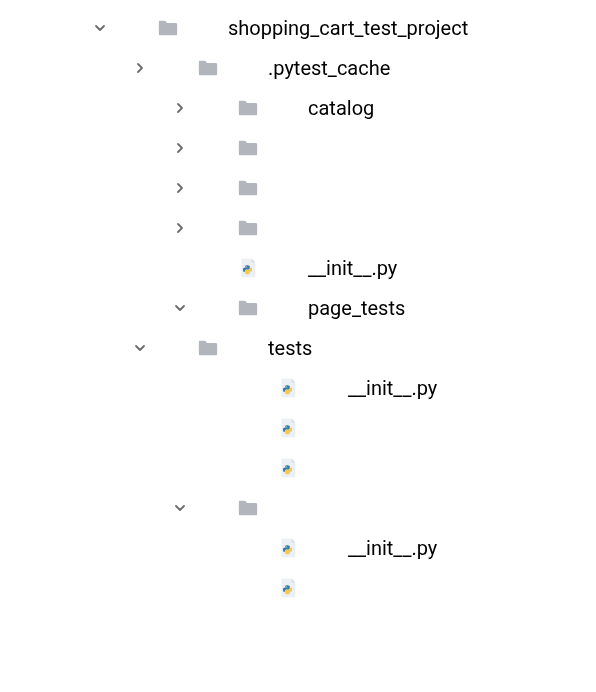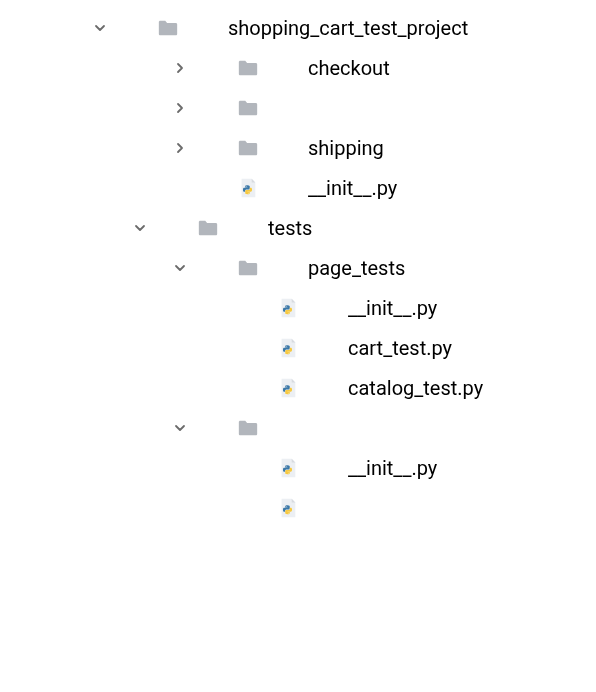--- a/index.html
+++ b/index.html
@@ -80,104 +80,130 @@
         </svg>
       </span>
       <span class="folder-icon">
         <svg viewBox="0 0 24 24" width="22" height="22">
           <path d="M2 5.5 C2 4.67 2.67 4 3.5 4 L9 4 L11 6.5 L20.5 6.5 C21.33 6.5 22 7.17 22 8 L22 18.5 C22 19.33 21.33 20 20.5 20 L3.5 20 C2.67 20 2 19.33 2 18.5 Z" fill="#b2b6bc"></path>
         </svg>
       </span>
       <span class="label">shopping_cart_test_project</span>
     </div>
     <div class="tree-row">
-      <span class="indent" style="width: 128px;"></span>
-      <span class="chevron">
-        <svg viewBox="0 0 12 12">
-          <path d="M2 4 L6 8 L10 4" fill="none" stroke="#6b6b6b" stroke-width="1.8" stroke-linecap="round" stroke-linejoin="round" transform="rotate(-90 6 6)"></path>
-        </svg>
-      </span>
-      <span class="folder-icon">
-        <svg viewBox="0 0 24 24" width="22" height="22">
-          <path d="M2 5.5 C2 4.67 2.67 4 3.5 4 L9 4 L11 6.5 L20.5 6.5 C21.33 6.5 22 7.17 22 8 L22 18.5 C22 19.33 21.33 20 20.5 20 L3.5 20 C2.67 20 2 19.33 2 18.5 Z" fill="#b2b6bc"></path>
-        </svg>
-      </span>
-      <span class="label">checkout</span>
-    </div>
-    <div class="tree-row">
-      <span class="indent" style="width: 128px;"></span>
-      <span class="chevron">
-        <svg viewBox="0 0 12 12">
-          <path d="M2 4 L6 8 L10 4" fill="none" stroke="#6b6b6b" stroke-width="1.8" stroke-linecap="round" stroke-linejoin="round" transform="rotate(-90 6 6)"></path>
-        </svg>
-      </span>
-      <span class="folder-icon">
-        <svg viewBox="0 0 24 24" width="22" height="22">
-          <path d="M2 5.5 C2 4.67 2.67 4 3.5 4 L9 4 L11 6.5 L20.5 6.5 C21.33 6.5 22 7.17 22 8 L22 18.5 C22 19.33 21.33 20 20.5 20 L3.5 20 C2.67 20 2 19.33 2 18.5 Z" fill="#b2b6bc"></path>
-        </svg>
-      </span>
-    </div>
-    <div class="tree-row">
-      <span class="indent" style="width: 128px;"></span>
-      <span class="chevron">
-        <svg viewBox="0 0 12 12">
-          <path d="M2 4 L6 8 L10 4" fill="none" stroke="#6b6b6b" stroke-width="1.8" stroke-linecap="round" stroke-linejoin="round" transform="rotate(-90 6 6)"></path>
-        </svg>
-      </span>
-      <span class="folder-icon">
-        <svg viewBox="0 0 24 24" width="22" height="22">
-          <path d="M2 5.5 C2 4.67 2.67 4 3.5 4 L9 4 L11 6.5 L20.5 6.5 C21.33 6.5 22 7.17 22 8 L22 18.5 C22 19.33 21.33 20 20.5 20 L3.5 20 C2.67 20 2 19.33 2 18.5 Z" fill="#b2b6bc"></path>
-        </svg>
-      </span>
-      <span class="label">shipping</span>
+      <span class="indent" style="width: 88px;"></span>
+      <span class="chevron">
+        <svg viewBox="0 0 12 12">
+          <path d="M2 4 L6 8 L10 4" fill="none" stroke="#6b6b6b" stroke-width="1.8" stroke-linecap="round" stroke-linejoin="round" transform="rotate(-90 6 6)"></path>
+        </svg>
+      </span>
+      <span class="folder-icon">
+        <svg viewBox="0 0 24 24" width="22" height="22">
+          <path d="M2 5.5 C2 4.67 2.67 4 3.5 4 L9 4 L11 6.5 L20.5 6.5 C21.33 6.5 22 7.17 22 8 L22 18.5 C22 19.33 21.33 20 20.5 20 L3.5 20 C2.67 20 2 19.33 2 18.5 Z" fill="#b2b6bc"></path>
+        </svg>
+      </span>
+      <span class="label">.pytest_cache</span>
+    </div>
+    <div class="tree-row">
+      <span class="indent" style="width: 128px;"></span>
+      <span class="chevron">
+        <svg viewBox="0 0 12 12">
+          <path d="M2 4 L6 8 L10 4" fill="none" stroke="#6b6b6b" stroke-width="1.8" stroke-linecap="round" stroke-linejoin="round" transform="rotate(-90 6 6)"></path>
+        </svg>
+      </span>
+      <span class="folder-icon">
+        <svg viewBox="0 0 24 24" width="22" height="22">
+          <path d="M2 5.5 C2 4.67 2.67 4 3.5 4 L9 4 L11 6.5 L20.5 6.5 C21.33 6.5 22 7.17 22 8 L22 18.5 C22 19.33 21.33 20 20.5 20 L3.5 20 C2.67 20 2 19.33 2 18.5 Z" fill="#b2b6bc"></path>
+        </svg>
+      </span>
+      <span class="label">catalog</span>
+    </div>
+    <div class="tree-row">
+      <span class="indent" style="width: 128px;"></span>
+      <span class="chevron">
+        <svg viewBox="0 0 12 12">
+          <path d="M2 4 L6 8 L10 4" fill="none" stroke="#6b6b6b" stroke-width="1.8" stroke-linecap="round" stroke-linejoin="round" transform="rotate(-90 6 6)"></path>
+        </svg>
+      </span>
+      <span class="folder-icon">
+        <svg viewBox="0 0 24 24" width="22" height="22">
+          <path d="M2 5.5 C2 4.67 2.67 4 3.5 4 L9 4 L11 6.5 L20.5 6.5 C21.33 6.5 22 7.17 22 8 L22 18.5 C22 19.33 21.33 20 20.5 20 L3.5 20 C2.67 20 2 19.33 2 18.5 Z" fill="#b2b6bc"></path>
+        </svg>
+      </span>
+    </div>
+    <div class="tree-row">
+      <span class="indent" style="width: 128px;"></span>
+      <span class="chevron">
+        <svg viewBox="0 0 12 12">
+          <path d="M2 4 L6 8 L10 4" fill="none" stroke="#6b6b6b" stroke-width="1.8" stroke-linecap="round" stroke-linejoin="round" transform="rotate(-90 6 6)"></path>
+        </svg>
+      </span>
+      <span class="folder-icon">
+        <svg viewBox="0 0 24 24" width="22" height="22">
+          <path d="M2 5.5 C2 4.67 2.67 4 3.5 4 L9 4 L11 6.5 L20.5 6.5 C21.33 6.5 22 7.17 22 8 L22 18.5 C22 19.33 21.33 20 20.5 20 L3.5 20 C2.67 20 2 19.33 2 18.5 Z" fill="#b2b6bc"></path>
+        </svg>
+      </span>
+    </div>
+    <div class="tree-row">
+      <span class="indent" style="width: 128px;"></span>
+      <span class="chevron">
+        <svg viewBox="0 0 12 12">
+          <path d="M2 4 L6 8 L10 4" fill="none" stroke="#6b6b6b" stroke-width="1.8" stroke-linecap="round" stroke-linejoin="round" transform="rotate(-90 6 6)"></path>
+        </svg>
+      </span>
+      <span class="folder-icon">
+        <svg viewBox="0 0 24 24" width="22" height="22">
+          <path d="M2 5.5 C2 4.67 2.67 4 3.5 4 L9 4 L11 6.5 L20.5 6.5 C21.33 6.5 22 7.17 22 8 L22 18.5 C22 19.33 21.33 20 20.5 20 L3.5 20 C2.67 20 2 19.33 2 18.5 Z" fill="#b2b6bc"></path>
+        </svg>
+      </span>
     </div>
     <div class="tree-row">
       <span class="indent" style="width: 128px;"></span>
       <span class="chevron-spacer"></span>
       <span class="py-icon">
         <svg viewBox="0 0 24 24" width="22" height="22">
           <path d="M5 2 L16 2 L20 6 L20 22 L5 22 Z" fill="#eceff3"></path>
           <path d="M16 2 L16 6 L20 6 Z" fill="#d7dbe0"></path>
           <g transform="translate(6.5,9) scale(0.55)">
             <path d="M9 0 C4 0 4.5 2.2 4.5 2.2 L4.5 4.5 L9.2 4.5 L9.2 5.2 L2.5 5.2 C2.5 5.2 0 4.9 0 9 C0 13.1 2.2 13 2.2 13 L4.5 13 L4.5 10.6 C4.5 10.6 4.4 8.4 6.7 8.4 L11.3 8.4 C11.3 8.4 13.5 8.45 13.5 6.3 L13.5 2.5 C13.5 2.5 13.8 0 9 0 Z M6.6 1.4 C7.1 1.4 7.5 1.8 7.5 2.3 C7.5 2.8 7.1 3.2 6.6 3.2 C6.1 3.2 5.7 2.8 5.7 2.3 C5.7 1.8 6.1 1.4 6.6 1.4 Z" fill="#3b78a8"></path>
             <path d="M9 18 C14 18 13.5 15.8 13.5 15.8 L13.5 13.5 L8.8 13.5 L8.8 12.8 L15.5 12.8 C15.5 12.8 18 13.1 18 9 C18 4.9 15.8 5 15.8 5 L13.5 5 L13.5 7.4 C13.5 7.4 13.6 9.6 11.3 9.6 L6.7 9.6 C6.7 9.6 4.5 9.55 4.5 11.7 L4.5 15.5 C4.5 15.5 4.2 18 9 18 Z M11.4 16.6 C10.9 16.6 10.5 16.2 10.5 15.7 C10.5 15.2 10.9 14.8 11.4 14.8 C11.9 14.8 12.3 15.2 12.3 15.7 C12.3 16.2 11.9 16.6 11.4 16.6 Z" fill="#f7c93f"></path>
           </g>
         </svg>
       </span>
       <span class="label">__init__.py</span>
     </div>
     <div class="tree-row">
+      <span class="indent" style="width: 128px;"></span>
+      <span class="chevron">
+        <svg viewBox="0 0 12 12">
+          <path d="M2 4 L6 8 L10 4" fill="none" stroke="#6b6b6b" stroke-width="1.8" stroke-linecap="round" stroke-linejoin="round" transform="rotate(0)"></path>
+        </svg>
+      </span>
+      <span class="folder-icon">
+        <svg viewBox="0 0 24 24" width="22" height="22">
+          <path d="M2 5.5 C2 4.67 2.67 4 3.5 4 L9 4 L11 6.5 L20.5 6.5 C21.33 6.5 22 7.17 22 8 L22 18.5 C22 19.33 21.33 20 20.5 20 L3.5 20 C2.67 20 2 19.33 2 18.5 Z" fill="#b2b6bc"></path>
+        </svg>
+      </span>
+      <span class="label">page_tests</span>
+    </div>
+    <div class="tree-row">
       <span class="indent" style="width: 88px;"></span>
       <span class="chevron">
         <svg viewBox="0 0 12 12">
           <path d="M2 4 L6 8 L10 4" fill="none" stroke="#6b6b6b" stroke-width="1.8" stroke-linecap="round" stroke-linejoin="round" transform="rotate(0)"></path>
         </svg>
       </span>
       <span class="folder-icon">
         <svg viewBox="0 0 24 24" width="22" height="22">
           <path d="M2 5.5 C2 4.67 2.67 4 3.5 4 L9 4 L11 6.5 L20.5 6.5 C21.33 6.5 22 7.17 22 8 L22 18.5 C22 19.33 21.33 20 20.5 20 L3.5 20 C2.67 20 2 19.33 2 18.5 Z" fill="#b2b6bc"></path>
         </svg>
       </span>
       <span class="label">tests</span>
     </div>
     <div class="tree-row">
-      <span class="indent" style="width: 128px;"></span>
-      <span class="chevron">
-        <svg viewBox="0 0 12 12">
-          <path d="M2 4 L6 8 L10 4" fill="none" stroke="#6b6b6b" stroke-width="1.8" stroke-linecap="round" stroke-linejoin="round" transform="rotate(0)"></path>
-        </svg>
-      </span>
-      <span class="folder-icon">
-        <svg viewBox="0 0 24 24" width="22" height="22">
-          <path d="M2 5.5 C2 4.67 2.67 4 3.5 4 L9 4 L11 6.5 L20.5 6.5 C21.33 6.5 22 7.17 22 8 L22 18.5 C22 19.33 21.33 20 20.5 20 L3.5 20 C2.67 20 2 19.33 2 18.5 Z" fill="#b2b6bc"></path>
-        </svg>
-      </span>
-      <span class="label">page_tests</span>
-    </div>
-    <div class="tree-row">
       <span class="indent" style="width: 168px;"></span>
       <span class="chevron-spacer"></span>
       <span class="py-icon">
         <svg viewBox="0 0 24 24" width="22" height="22">
           <path d="M5 2 L16 2 L20 6 L20 22 L5 22 Z" fill="#eceff3"></path>
           <path d="M16 2 L16 6 L20 6 Z" fill="#d7dbe0"></path>
           <g transform="translate(6.5,9) scale(0.55)">
             <path d="M9 0 C4 0 4.5 2.2 4.5 2.2 L4.5 4.5 L9.2 4.5 L9.2 5.2 L2.5 5.2 C2.5 5.2 0 4.9 0 9 C0 13.1 2.2 13 2.2 13 L4.5 13 L4.5 10.6 C4.5 10.6 4.4 8.4 6.7 8.4 L11.3 8.4 C11.3 8.4 13.5 8.45 13.5 6.3 L13.5 2.5 C13.5 2.5 13.8 0 9 0 Z M6.6 1.4 C7.1 1.4 7.5 1.8 7.5 2.3 C7.5 2.8 7.1 3.2 6.6 3.2 C6.1 3.2 5.7 2.8 5.7 2.3 C5.7 1.8 6.1 1.4 6.6 1.4 Z" fill="#3b78a8"></path>
             <path d="M9 18 C14 18 13.5 15.8 13.5 15.8 L13.5 13.5 L8.8 13.5 L8.8 12.8 L15.5 12.8 C15.5 12.8 18 13.1 18 9 C18 4.9 15.8 5 15.8 5 L13.5 5 L13.5 7.4 C13.5 7.4 13.6 9.6 11.3 9.6 L6.7 9.6 C6.7 9.6 4.5 9.55 4.5 11.7 L4.5 15.5 C4.5 15.5 4.2 18 9 18 Z M11.4 16.6 C10.9 16.6 10.5 16.2 10.5 15.7 C10.5 15.2 10.9 14.8 11.4 14.8 C11.9 14.8 12.3 15.2 12.3 15.7 C12.3 16.2 11.9 16.6 11.4 16.6 Z" fill="#f7c93f"></path>
           </g>
@@ -191,36 +217,34 @@
       <span class="py-icon">
         <svg viewBox="0 0 24 24" width="22" height="22">
           <path d="M5 2 L16 2 L20 6 L20 22 L5 22 Z" fill="#eceff3"></path>
           <path d="M16 2 L16 6 L20 6 Z" fill="#d7dbe0"></path>
           <g transform="translate(6.5,9) scale(0.55)">
             <path d="M9 0 C4 0 4.5 2.2 4.5 2.2 L4.5 4.5 L9.2 4.5 L9.2 5.2 L2.5 5.2 C2.5 5.2 0 4.9 0 9 C0 13.1 2.2 13 2.2 13 L4.5 13 L4.5 10.6 C4.5 10.6 4.4 8.4 6.7 8.4 L11.3 8.4 C11.3 8.4 13.5 8.45 13.5 6.3 L13.5 2.5 C13.5 2.5 13.8 0 9 0 Z M6.6 1.4 C7.1 1.4 7.5 1.8 7.5 2.3 C7.5 2.8 7.1 3.2 6.6 3.2 C6.1 3.2 5.7 2.8 5.7 2.3 C5.7 1.8 6.1 1.4 6.6 1.4 Z" fill="#3b78a8"></path>
             <path d="M9 18 C14 18 13.5 15.8 13.5 15.8 L13.5 13.5 L8.8 13.5 L8.8 12.8 L15.5 12.8 C15.5 12.8 18 13.1 18 9 C18 4.9 15.8 5 15.8 5 L13.5 5 L13.5 7.4 C13.5 7.4 13.6 9.6 11.3 9.6 L6.7 9.6 C6.7 9.6 4.5 9.55 4.5 11.7 L4.5 15.5 C4.5 15.5 4.2 18 9 18 Z M11.4 16.6 C10.9 16.6 10.5 16.2 10.5 15.7 C10.5 15.2 10.9 14.8 11.4 14.8 C11.9 14.8 12.3 15.2 12.3 15.7 C12.3 16.2 11.9 16.6 11.4 16.6 Z" fill="#f7c93f"></path>
           </g>
         </svg>
       </span>
-      <span class="label">cart_test.py</span>
-    </div>
-    <div class="tree-row">
-      <span class="indent" style="width: 168px;"></span>
-      <span class="chevron-spacer"></span>
-      <span class="py-icon">
-        <svg viewBox="0 0 24 24" width="22" height="22">
-          <path d="M5 2 L16 2 L20 6 L20 22 L5 22 Z" fill="#eceff3"></path>
-          <path d="M16 2 L16 6 L20 6 Z" fill="#d7dbe0"></path>
-          <g transform="translate(6.5,9) scale(0.55)">
-            <path d="M9 0 C4 0 4.5 2.2 4.5 2.2 L4.5 4.5 L9.2 4.5 L9.2 5.2 L2.5 5.2 C2.5 5.2 0 4.9 0 9 C0 13.1 2.2 13 2.2 13 L4.5 13 L4.5 10.6 C4.5 10.6 4.4 8.4 6.7 8.4 L11.3 8.4 C11.3 8.4 13.5 8.45 13.5 6.3 L13.5 2.5 C13.5 2.5 13.8 0 9 0 Z M6.6 1.4 C7.1 1.4 7.5 1.8 7.5 2.3 C7.5 2.8 7.1 3.2 6.6 3.2 C6.1 3.2 5.7 2.8 5.7 2.3 C5.7 1.8 6.1 1.4 6.6 1.4 Z" fill="#3b78a8"></path>
-            <path d="M9 18 C14 18 13.5 15.8 13.5 15.8 L13.5 13.5 L8.8 13.5 L8.8 12.8 L15.5 12.8 C15.5 12.8 18 13.1 18 9 C18 4.9 15.8 5 15.8 5 L13.5 5 L13.5 7.4 C13.5 7.4 13.6 9.6 11.3 9.6 L6.7 9.6 C6.7 9.6 4.5 9.55 4.5 11.7 L4.5 15.5 C4.5 15.5 4.2 18 9 18 Z M11.4 16.6 C10.9 16.6 10.5 16.2 10.5 15.7 C10.5 15.2 10.9 14.8 11.4 14.8 C11.9 14.8 12.3 15.2 12.3 15.7 C12.3 16.2 11.9 16.6 11.4 16.6 Z" fill="#f7c93f"></path>
-          </g>
-        </svg>
-      </span>
-      <span class="label">catalog_test.py</span>
+    </div>
+    <div class="tree-row">
+      <span class="indent" style="width: 168px;"></span>
+      <span class="chevron-spacer"></span>
+      <span class="py-icon">
+        <svg viewBox="0 0 24 24" width="22" height="22">
+          <path d="M5 2 L16 2 L20 6 L20 22 L5 22 Z" fill="#eceff3"></path>
+          <path d="M16 2 L16 6 L20 6 Z" fill="#d7dbe0"></path>
+          <g transform="translate(6.5,9) scale(0.55)">
+            <path d="M9 0 C4 0 4.5 2.2 4.5 2.2 L4.5 4.5 L9.2 4.5 L9.2 5.2 L2.5 5.2 C2.5 5.2 0 4.9 0 9 C0 13.1 2.2 13 2.2 13 L4.5 13 L4.5 10.6 C4.5 10.6 4.4 8.4 6.7 8.4 L11.3 8.4 C11.3 8.4 13.5 8.45 13.5 6.3 L13.5 2.5 C13.5 2.5 13.8 0 9 0 Z M6.6 1.4 C7.1 1.4 7.5 1.8 7.5 2.3 C7.5 2.8 7.1 3.2 6.6 3.2 C6.1 3.2 5.7 2.8 5.7 2.3 C5.7 1.8 6.1 1.4 6.6 1.4 Z" fill="#3b78a8"></path>
+            <path d="M9 18 C14 18 13.5 15.8 13.5 15.8 L13.5 13.5 L8.8 13.5 L8.8 12.8 L15.5 12.8 C15.5 12.8 18 13.1 18 9 C18 4.9 15.8 5 15.8 5 L13.5 5 L13.5 7.4 C13.5 7.4 13.6 9.6 11.3 9.6 L6.7 9.6 C6.7 9.6 4.5 9.55 4.5 11.7 L4.5 15.5 C4.5 15.5 4.2 18 9 18 Z M11.4 16.6 C10.9 16.6 10.5 16.2 10.5 15.7 C10.5 15.2 10.9 14.8 11.4 14.8 C11.9 14.8 12.3 15.2 12.3 15.7 C12.3 16.2 11.9 16.6 11.4 16.6 Z" fill="#f7c93f"></path>
+          </g>
+        </svg>
+      </span>
     </div>
     <div class="tree-row">
       <span class="indent" style="width: 128px;"></span>
       <span class="chevron">
         <svg viewBox="0 0 12 12">
           <path d="M2 4 L6 8 L10 4" fill="none" stroke="#6b6b6b" stroke-width="1.8" stroke-linecap="round" stroke-linejoin="round" transform="rotate(0)"></path>
         </svg>
       </span>
       <span class="folder-icon">
         <svg viewBox="0 0 24 24" width="22" height="22">

